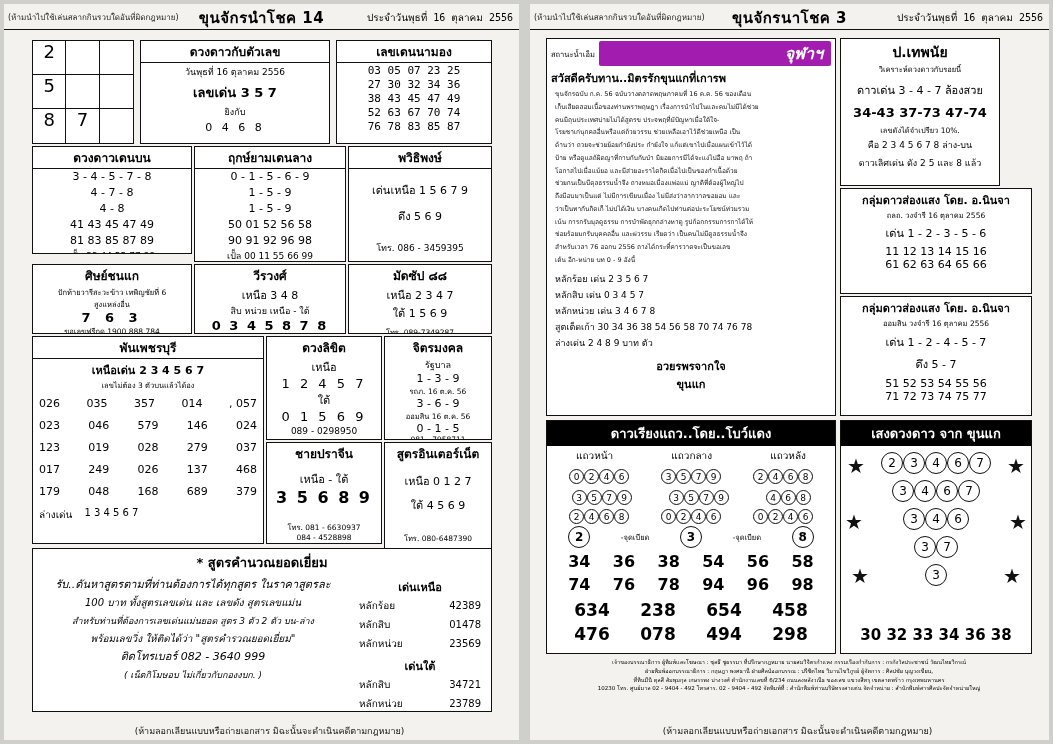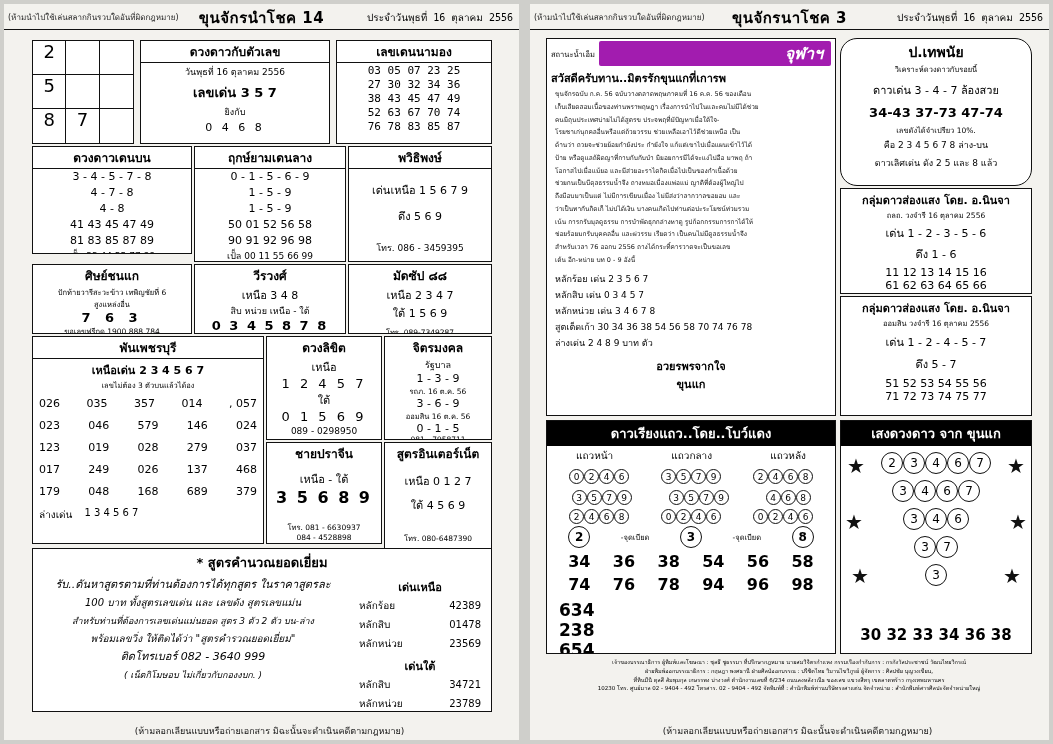--- a/index.html
+++ b/index.html
@@ -291,35 +291,34 @@
       <div style="font-size:9px;line-height:16px;">หลักร้อย   เด่น 2 3 5 6 7</div>
       <div style="font-size:9px;line-height:16px;">หลักสิบ    เด่น 0 3 4 5 7</div>
       <div style="font-size:9px;line-height:16px;">หลักหน่วย  เด่น 3 4 6 7 8</div>
       <div style="font-size:9px;line-height:16px;">สูตเต็ดเก้า 30  34  36  38  54  56  58  70  74  76  78</div>
       <div style="font-size:9px;line-height:16px;">ล่างเด่น 2 4 8 9  บาท  ตัว</div>
     </div>
     <div class="ctr bold" style="font-size:11px;margin-top:6px;">อวยรพรจากใจ</div>
     <div class="ctr bold" style="font-size:11px;">ขุนแก</div>
   </div>
 
-  <div class="box" style="left:310px;top:34px;width:192px;height:148px;border-radius:17px;">
+  <div class="box" style="left:310px;top:34px;width:160px;height:148px;">
     <div class="ctr bold" style="font-size:14px;padding-top:2px;">ป.เทพนัย</div>
     <div class="ctr xs">วิเคราะห์ดวงดาวกับรอยนี้</div>
     <div class="ctr md" style="margin-top:6px;">ดาวเด่น  3 - 4 - 7  ล้องสวย</div>
     <div class="ctr lg bold" style="margin-top:6px;">34-43   37-73   47-74</div>
     <div class="ctr xs" style="margin-top:4px;">เลขดังได้จำเปรียว 10%.</div>
     <div class="ctr sm" style="margin-top:2px;">คือ  2  3  4  5  6  7  8   ล่าง-บน</div>
     <div class="ctr sm" style="margin-top:4px;">ดาวเลิศเด่น  ดัง 2 5 และ 8  แล้ว</div>
   </div>
 
   <div class="box" style="left:310px;top:184px;width:192px;height:106px;">
     <div class="ctr bold" style="font-size:11px;padding-top:2px;">กลุ่มดาวส่องแสง โดย. อ.นินจา</div>
     <div class="ctr xs">ถลถ. วงจำรี 16 ตุลาคม 2556</div>
     <div class="ctr md" style="margin-top:3px;">เด่น   1 - 2 - 3 - 5 - 6</div>
-    <div class="ctr md" style="margin-top:3px;">ดึง   1 - 6</div>
     <div class="ctr md" style="margin-top:3px;">11  12  13  14  15  16</div>
     <div class="ctr md">61  62  63  64  65  66</div>
   </div>
 
   <div class="box" style="left:310px;top:292px;width:192px;height:120px;">
     <div class="ctr bold" style="font-size:11px;padding-top:2px;">กลุ่มดาวส่องแสง โดย. อ.นินจา</div>
     <div class="ctr xs">ออมสิน วงจำรี 16 ตุลาคม 2556</div>
     <div class="ctr md" style="margin-top:4px;">เด่น   1 - 2 - 4 - 5 - 7</div>
     <div class="ctr md" style="margin-top:4px;">ดึง   5 - 7</div>
     <div class="ctr md" style="margin-top:4px;">51  52  53  54  55  56</div>
@@ -382,21 +381,21 @@
       <span>58</span>
     </div>
     <div style="display:flex;justify-content:space-around;font-size:16px;font-weight:bold;padding:2px 10px;">
       <span>74</span>
       <span>76</span>
       <span>78</span>
       <span>94</span>
       <span>96</span>
       <span>98</span>
     </div>
-    <div style="display:flex;justify-content:space-around;font-size:17px;font-weight:bold;padding:4px 12px 0 12px;flex-direction:column;">
+    <div style="display:flex;justify-content:space-around;font-size:17px;font-weight:bold;padding:4px 12px 0 12px;">
       <span>634</span>
       <span>238</span>
       <span>654</span>
       <span>458</span>
     </div>
     <div style="display:flex;justify-content:space-around;font-size:17px;font-weight:bold;padding:4px 12px 0 12px;">
       <span>476</span>
       <span>078</span>
       <span>494</span>
       <span>298</span>

